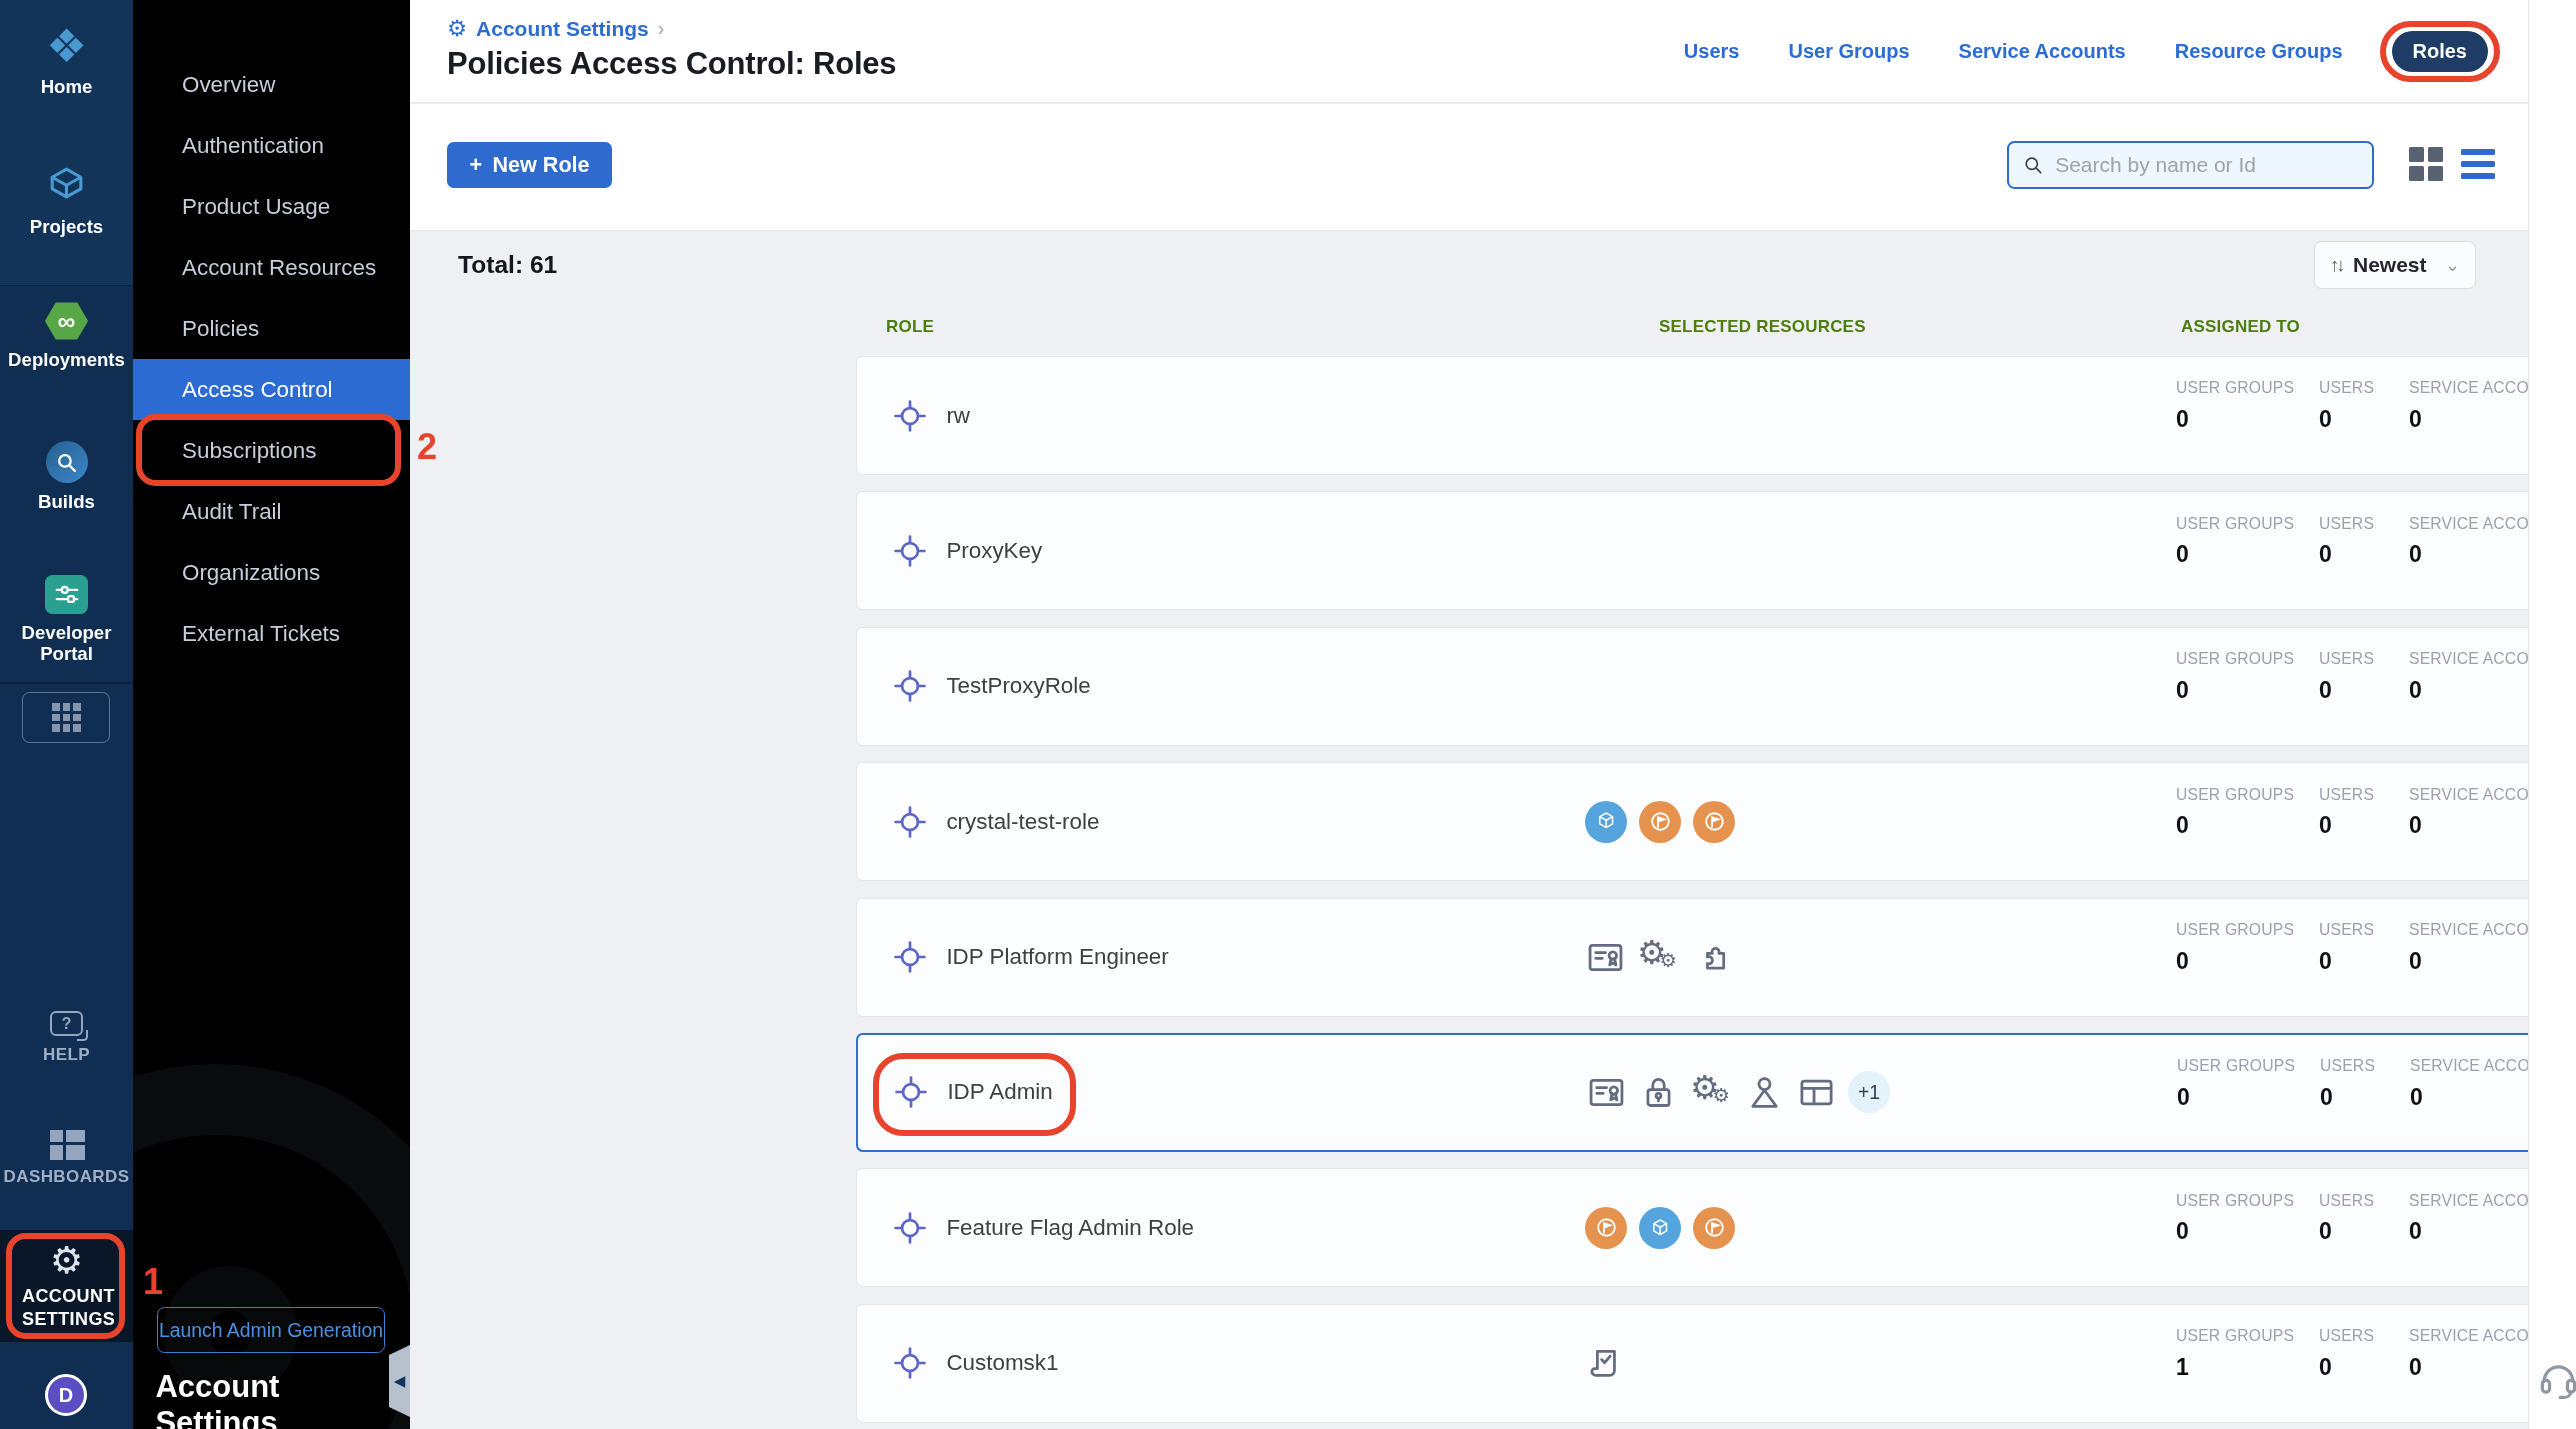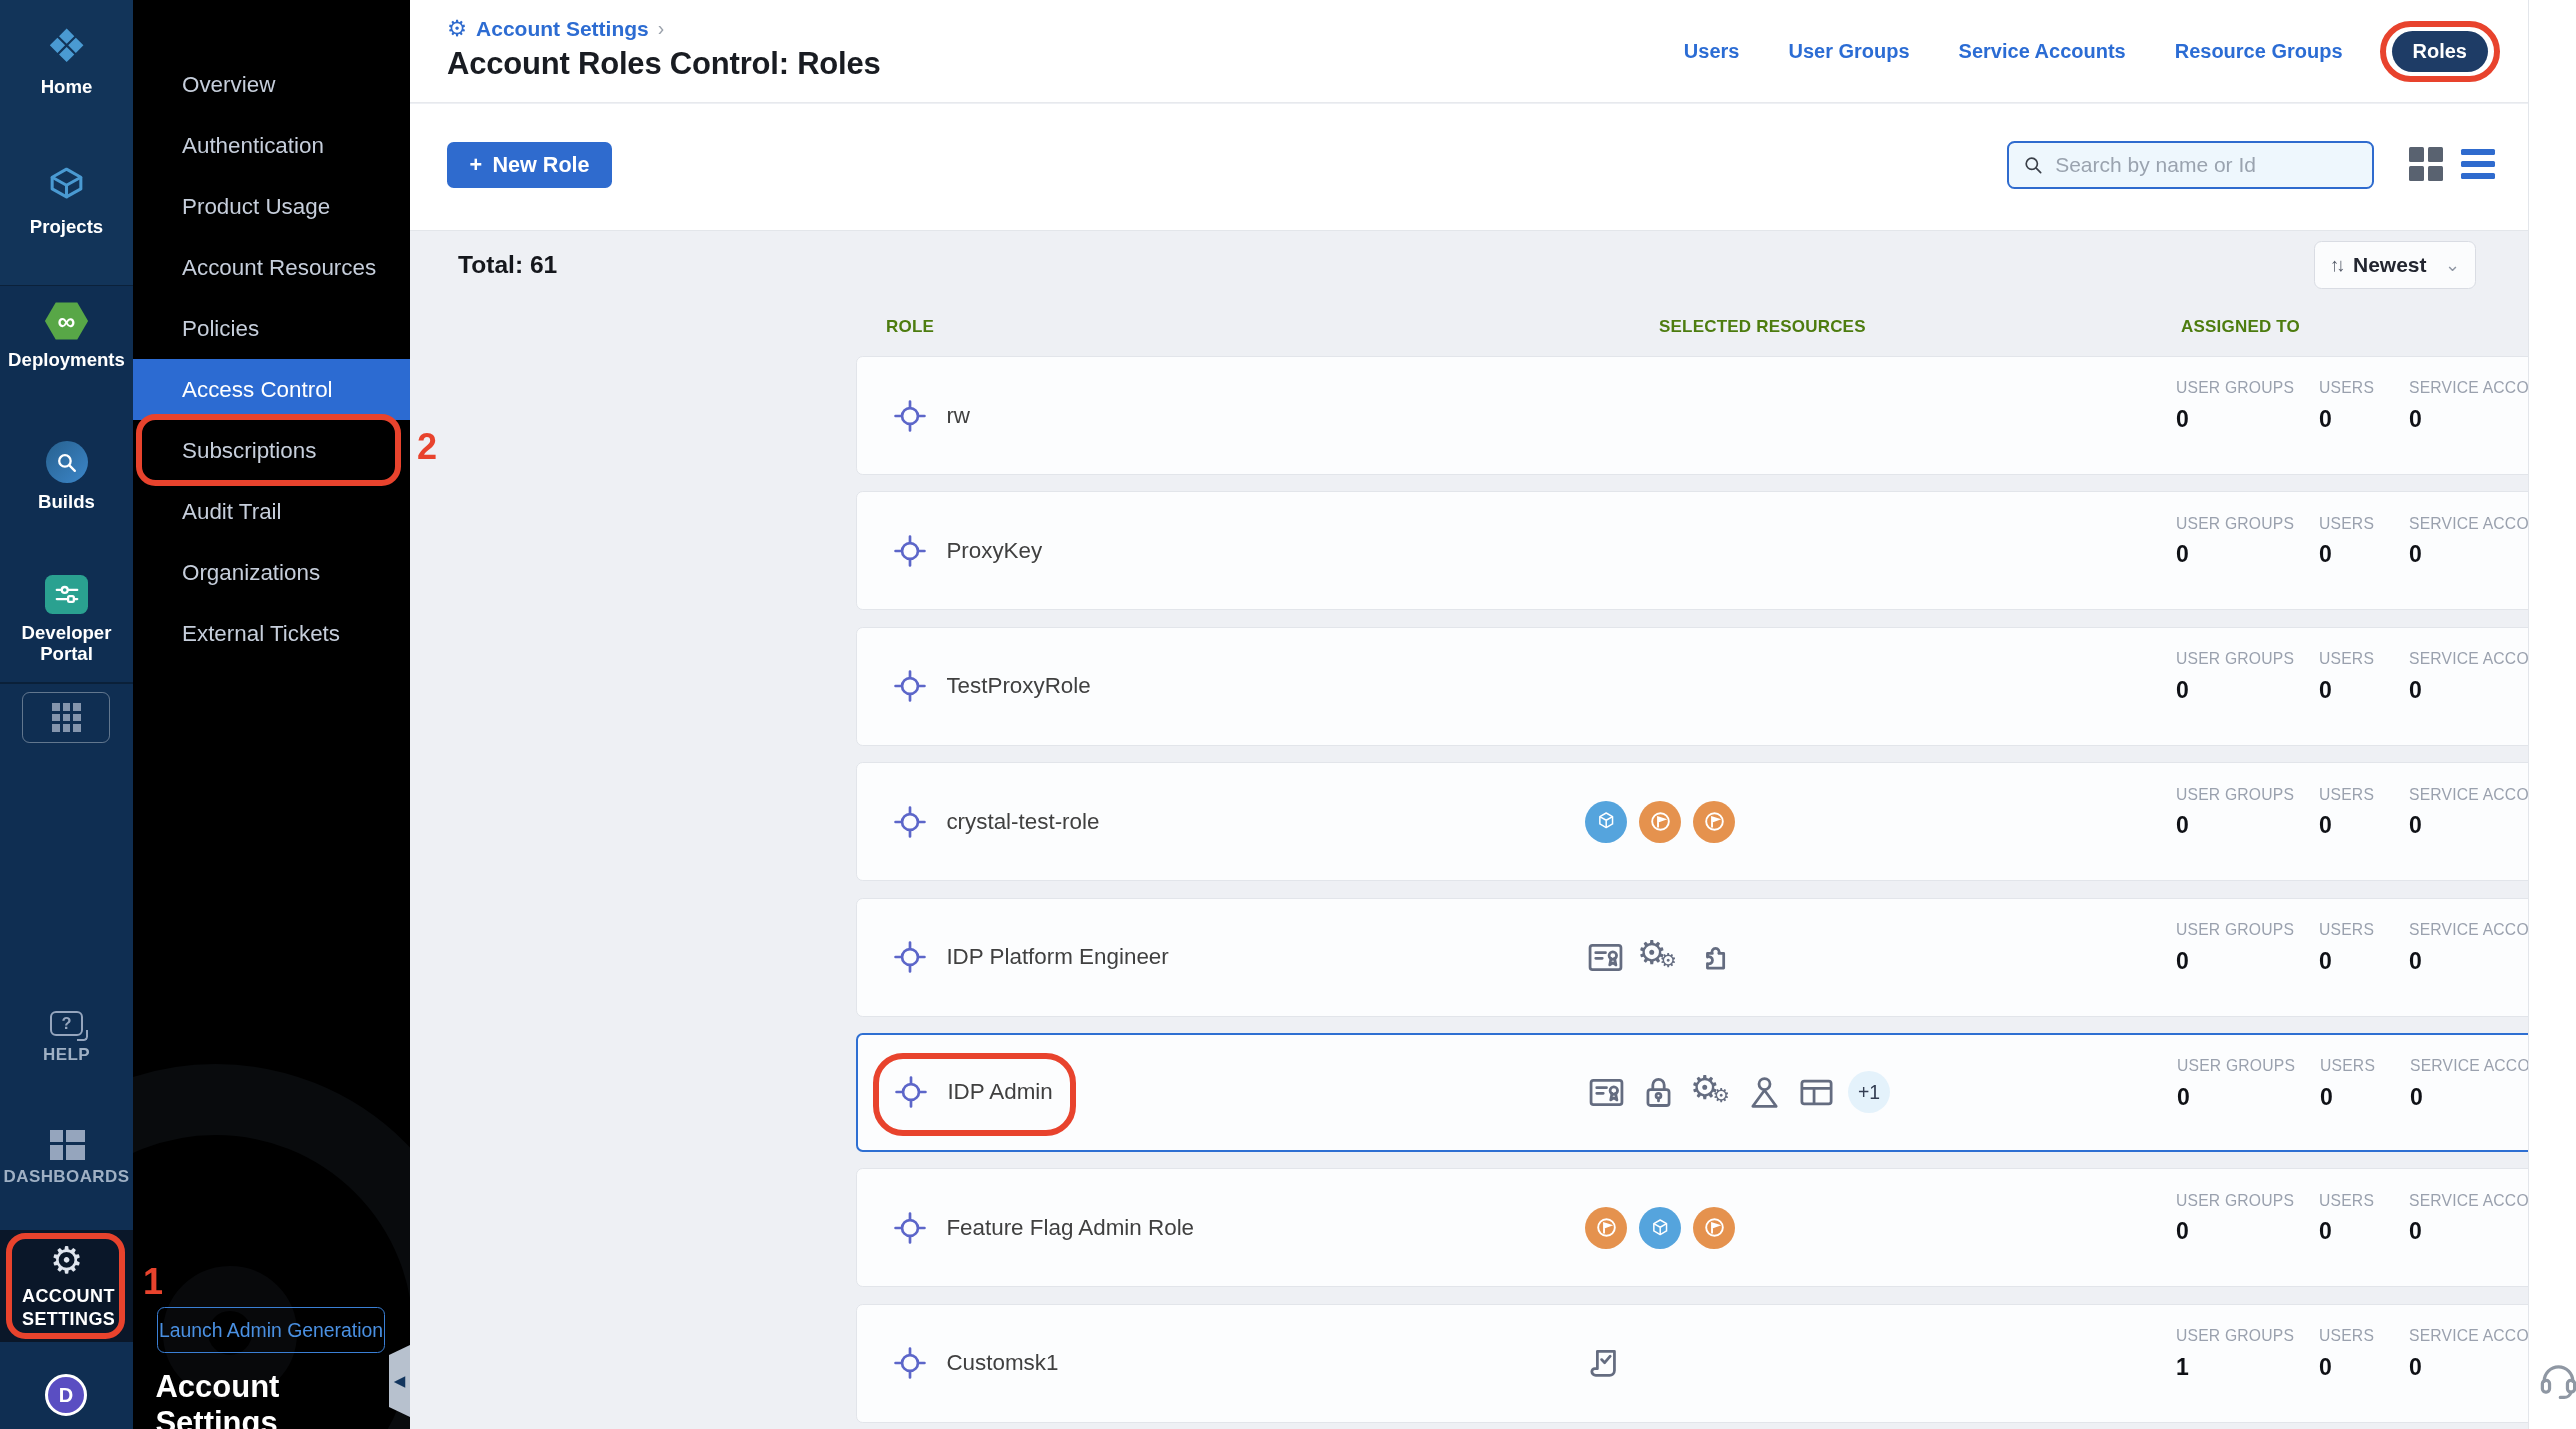--- a/index.html
+++ b/index.html
@@ -218,21 +218,21 @@
     <div class="collapse-tab">◀</div>
   </aside>
 
   <main class="main">
     <header class="topbar">
       <div class="breadcrumb">
         <span class="bc-gear">⚙</span>
         <span>Account Settings</span>
         <span class="bc-chev">›</span>
       </div>
-      <h1 class="page-title">Account Roles Control: Roles</h1>
+      <h1 class="page-title">Policies Access Control: Roles</h1>
       <div class="tabs" id="tabs">
           <span class="tab-link">Users</span>
           <span class="tab-link">User Groups</span>
           <span class="tab-link">Service Accounts</span>
           <span class="tab-link">Resource Groups</span>
           <span class="pill-wrap"><span class="tab-pill">Roles</span><span class="ring ring-pill"></span></span>
         </div>
     </header>
 
     <div class="toolbar">

